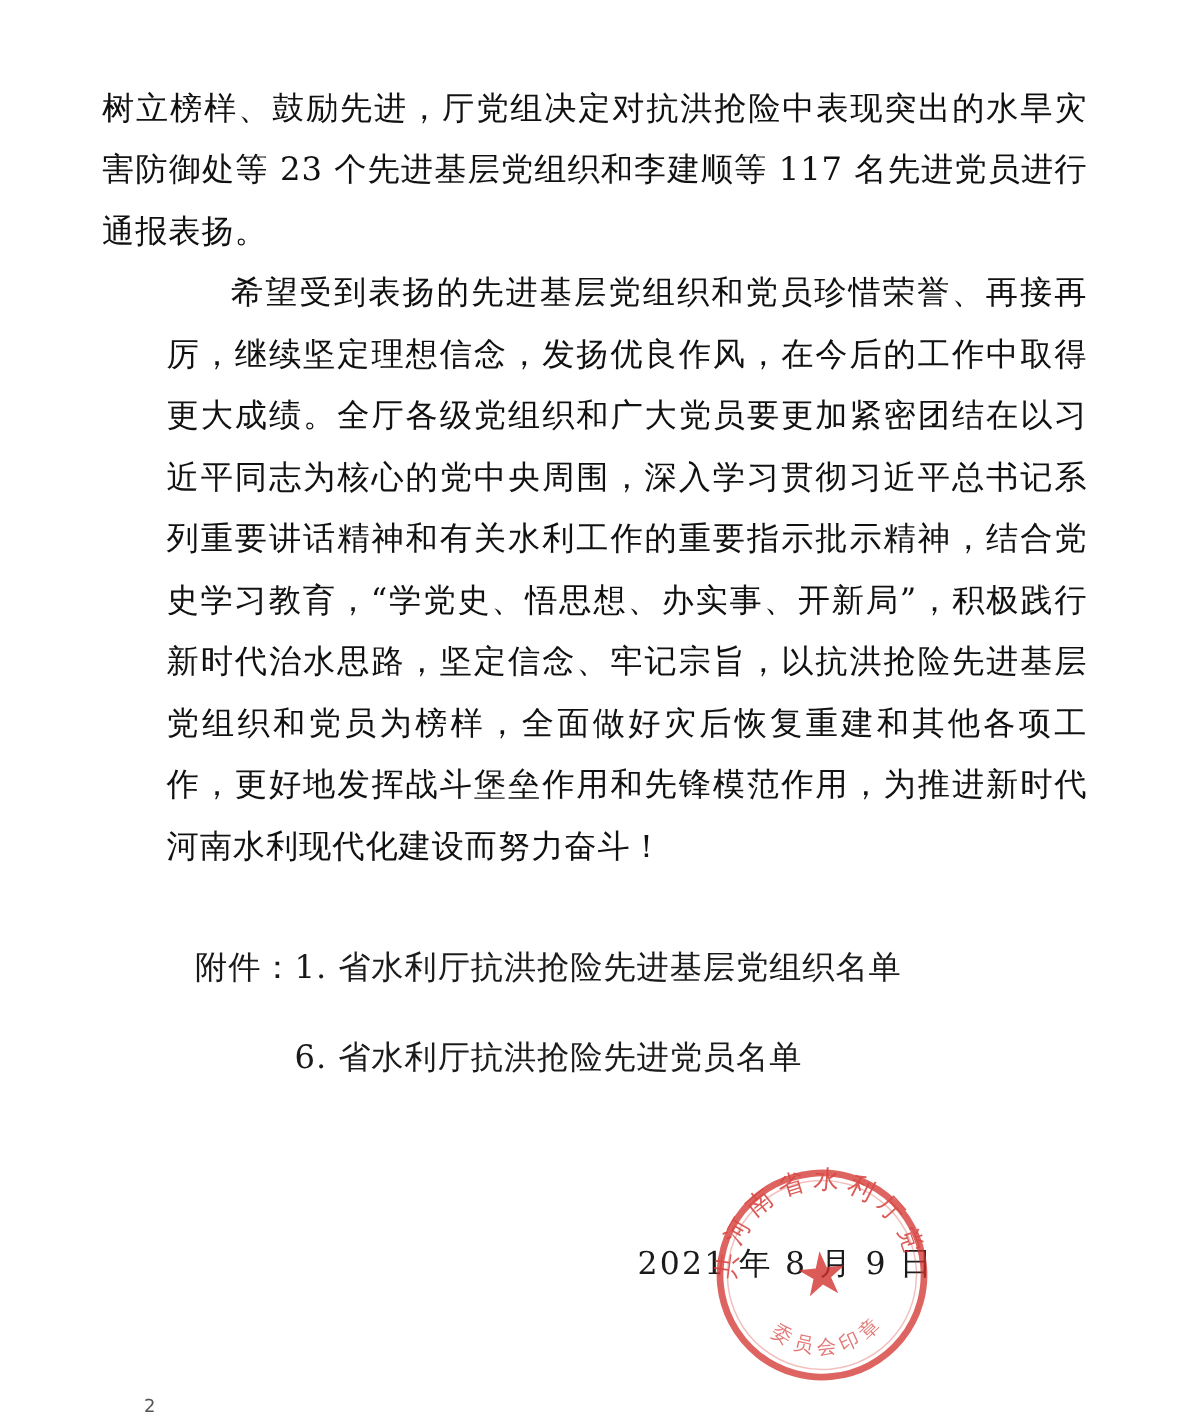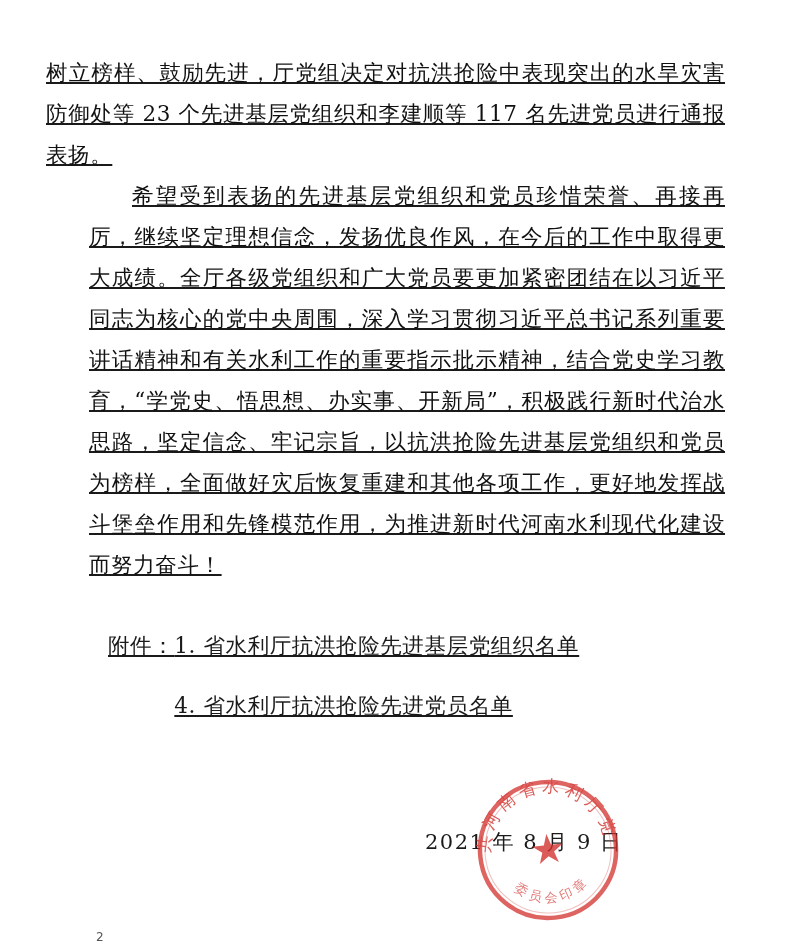--- a/index.html
+++ b/index.html
@@ -12,23 +12,22 @@
     height: 948px;
     position: relative;
     font-family: "DejaVu Serif", "Liberation Serif", serif;
     color: #1a1a1a;
     overflow: hidden;
   }
 
   .page {
     position: absolute;
     inset: 0;
-    padding: 52px 62px 0 46px;
+    padding: 52px 62px 0 68px;
     box-sizing: border-box;
-    text-decoration: underline;
   }
 
   .doc-body {
     font-size: 21.5px;
     line-height: 41px;
     letter-spacing: 0.6px;
     text-align: justify;
     text-justify: inter-ideograph;
     color: #111111;
   }
@@ -117,21 +116,21 @@
   <div class="doc-body">
     <p class="para">树立榜样、鼓励先进，厅党组决定对抗洪抢险中表现突出的水旱灾害防御处等 23 个先进基层党组织和李建顺等 117 名先进党员进行通报表扬。</p>
     <p class="para indent">希望受到表扬的先进基层党组织和党员珍惜荣誉、再接再厉，继续坚定理想信念，发扬优良作风，在今后的工作中取得更大成绩。全厅各级党组织和广大党员要更加紧密团结在以习近平同志为核心的党中央周围，深入学习贯彻习近平总书记系列重要讲话精神和有关水利工作的重要指示批示精神，结合党史学习教育，“学党史、悟思想、办实事、开新局”，积极践行新时代治水思路，坚定信念、牢记宗旨，以抗洪抢险先进基层党组织和党员为榜样，全面做好灾后恢复重建和其他各项工作，更好地发挥战斗堡垒作用和先锋模范作用，为推进新时代河南水利现代化建设而努力奋斗！</p>
   </div>
 
   <div class="attach-block">
     <div class="attach-row">
       <span class="attach-label">附件：</span>
       <span class="attach-list">
         <span class="attach-item">1. 省水利厅抗洪抢险先进基层党组织名单</span>
-        <span class="attach-item second">4. 省水利厅抗洪抢险先进党员名单</span>
+        <span class="attach-item second">6. 省水利厅抗洪抢险先进党员名单</span>
       </span>
     </div>
   </div>
 
 </div>
 
 <div class="sign-area">
   <div class="date-line">2021 年 8 月 9 日</div>
 
   <div class="seal">

